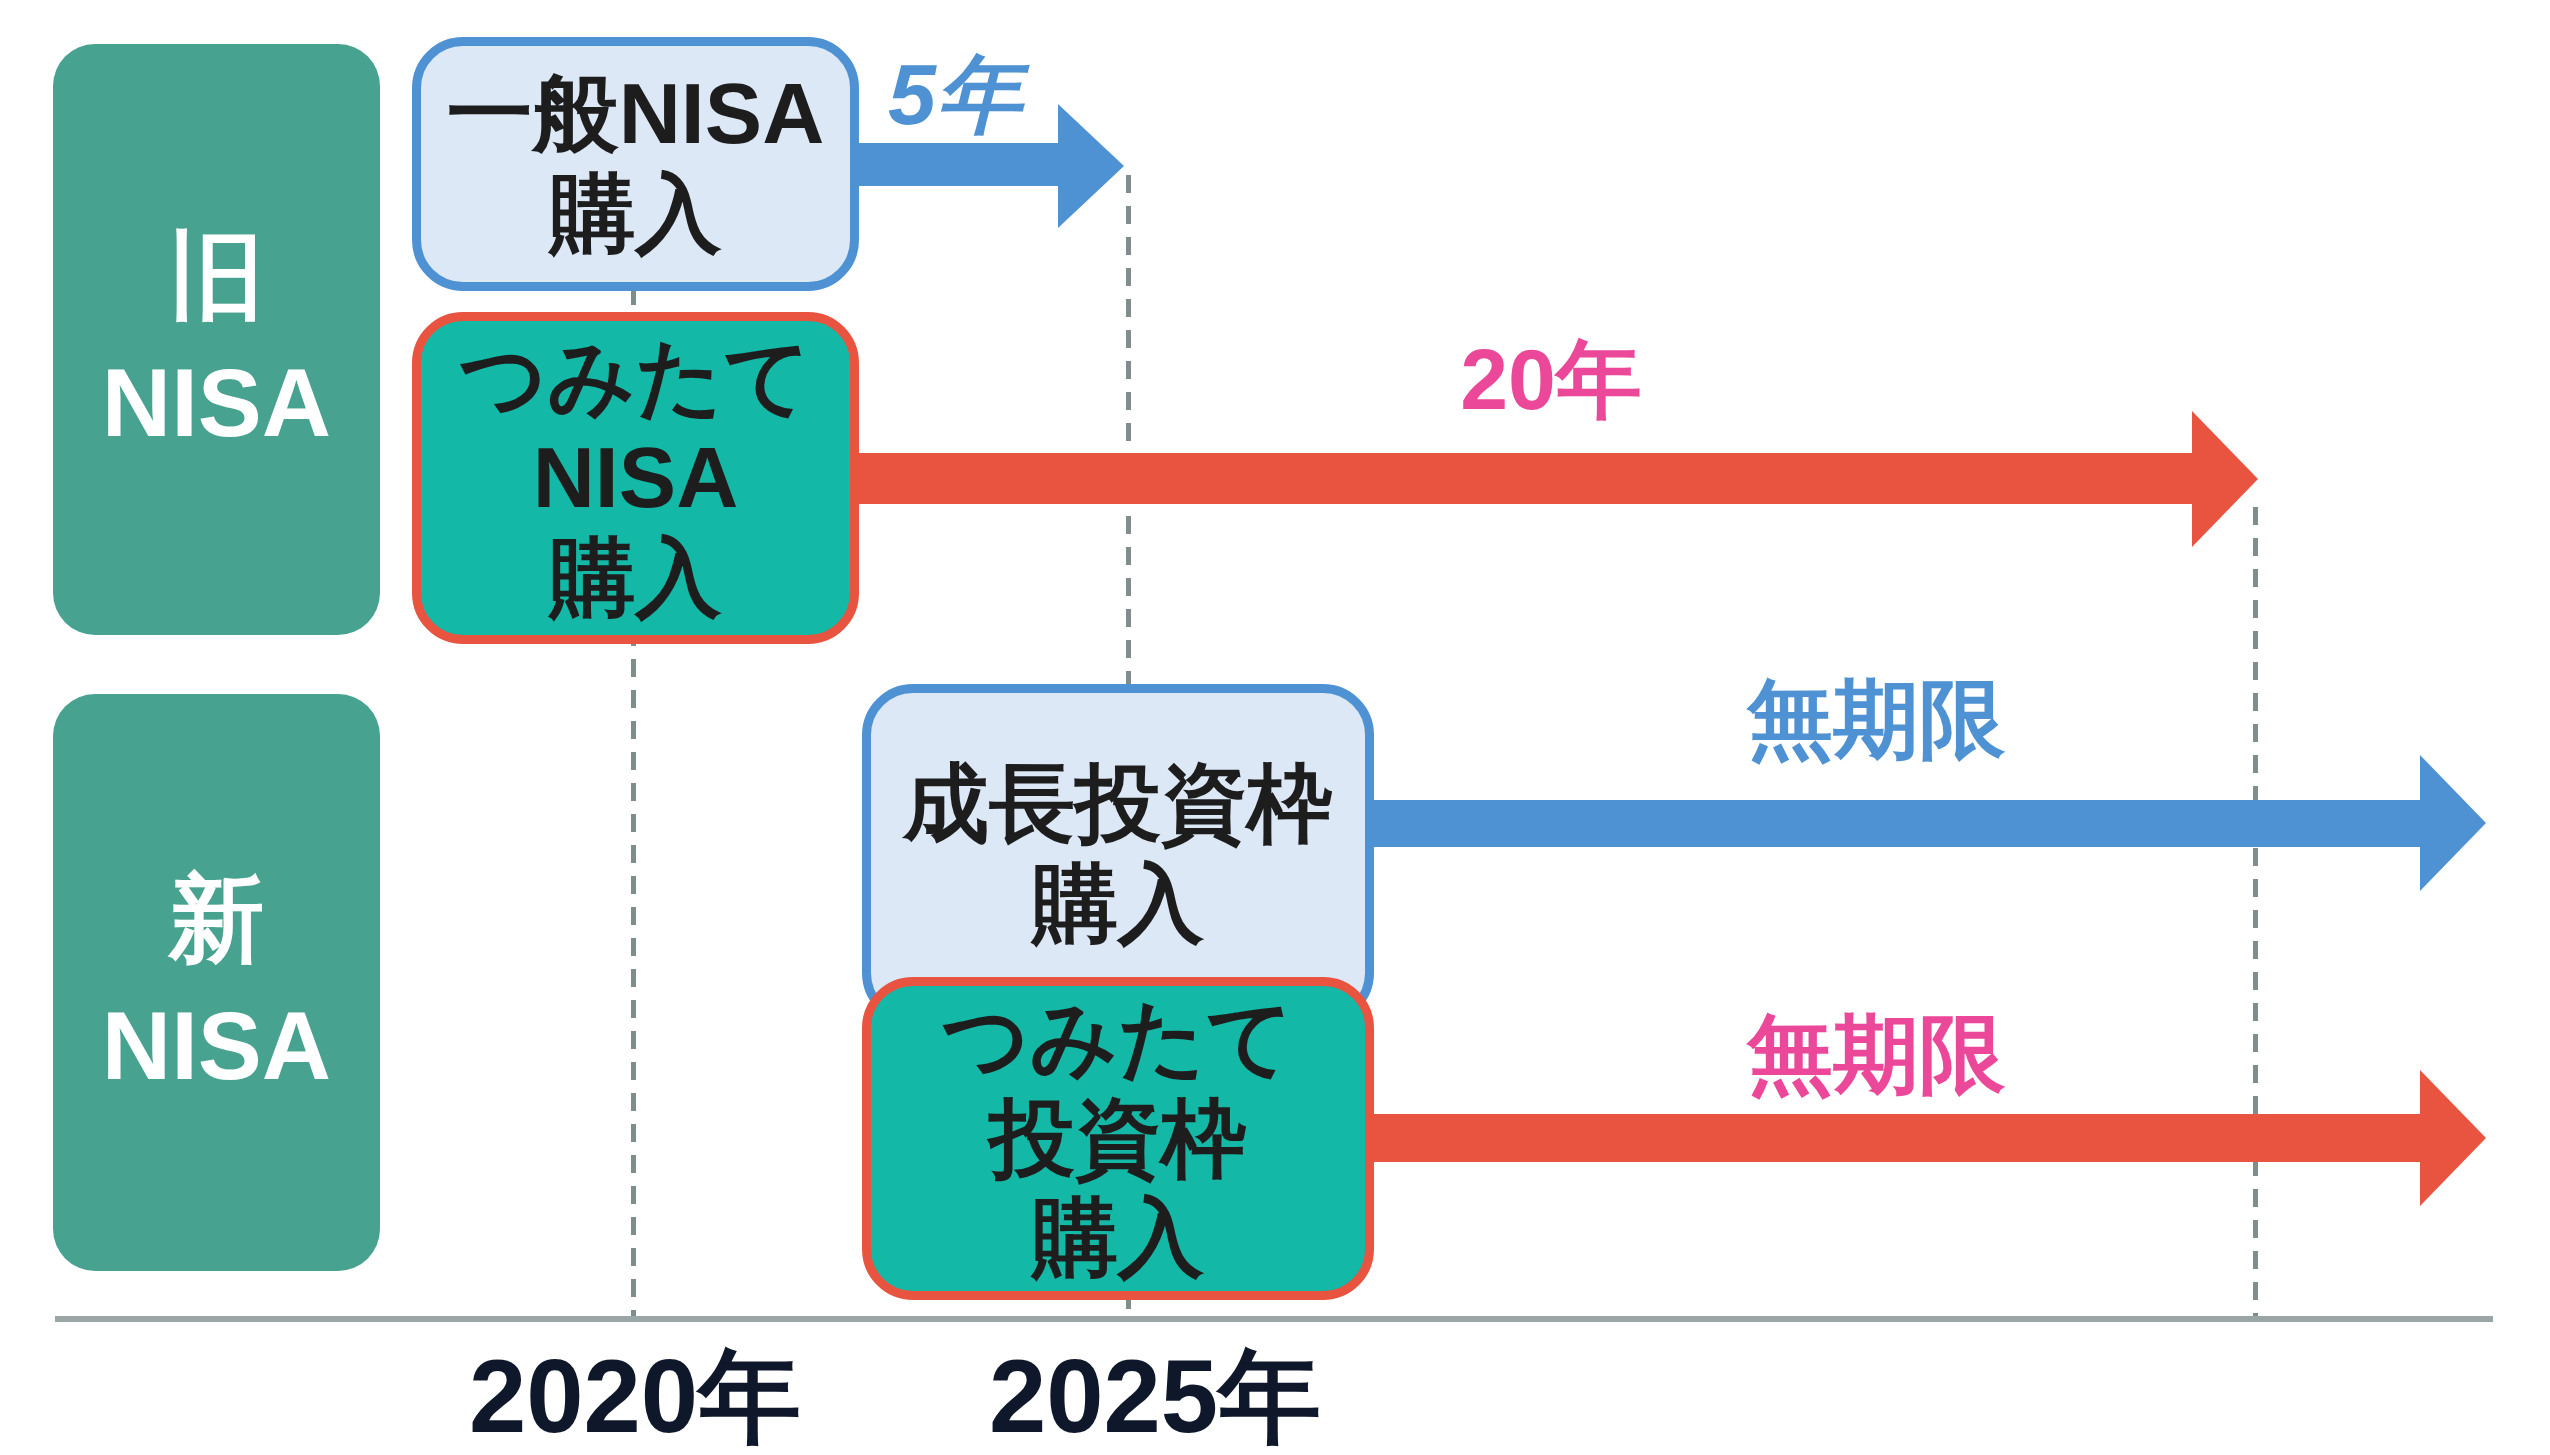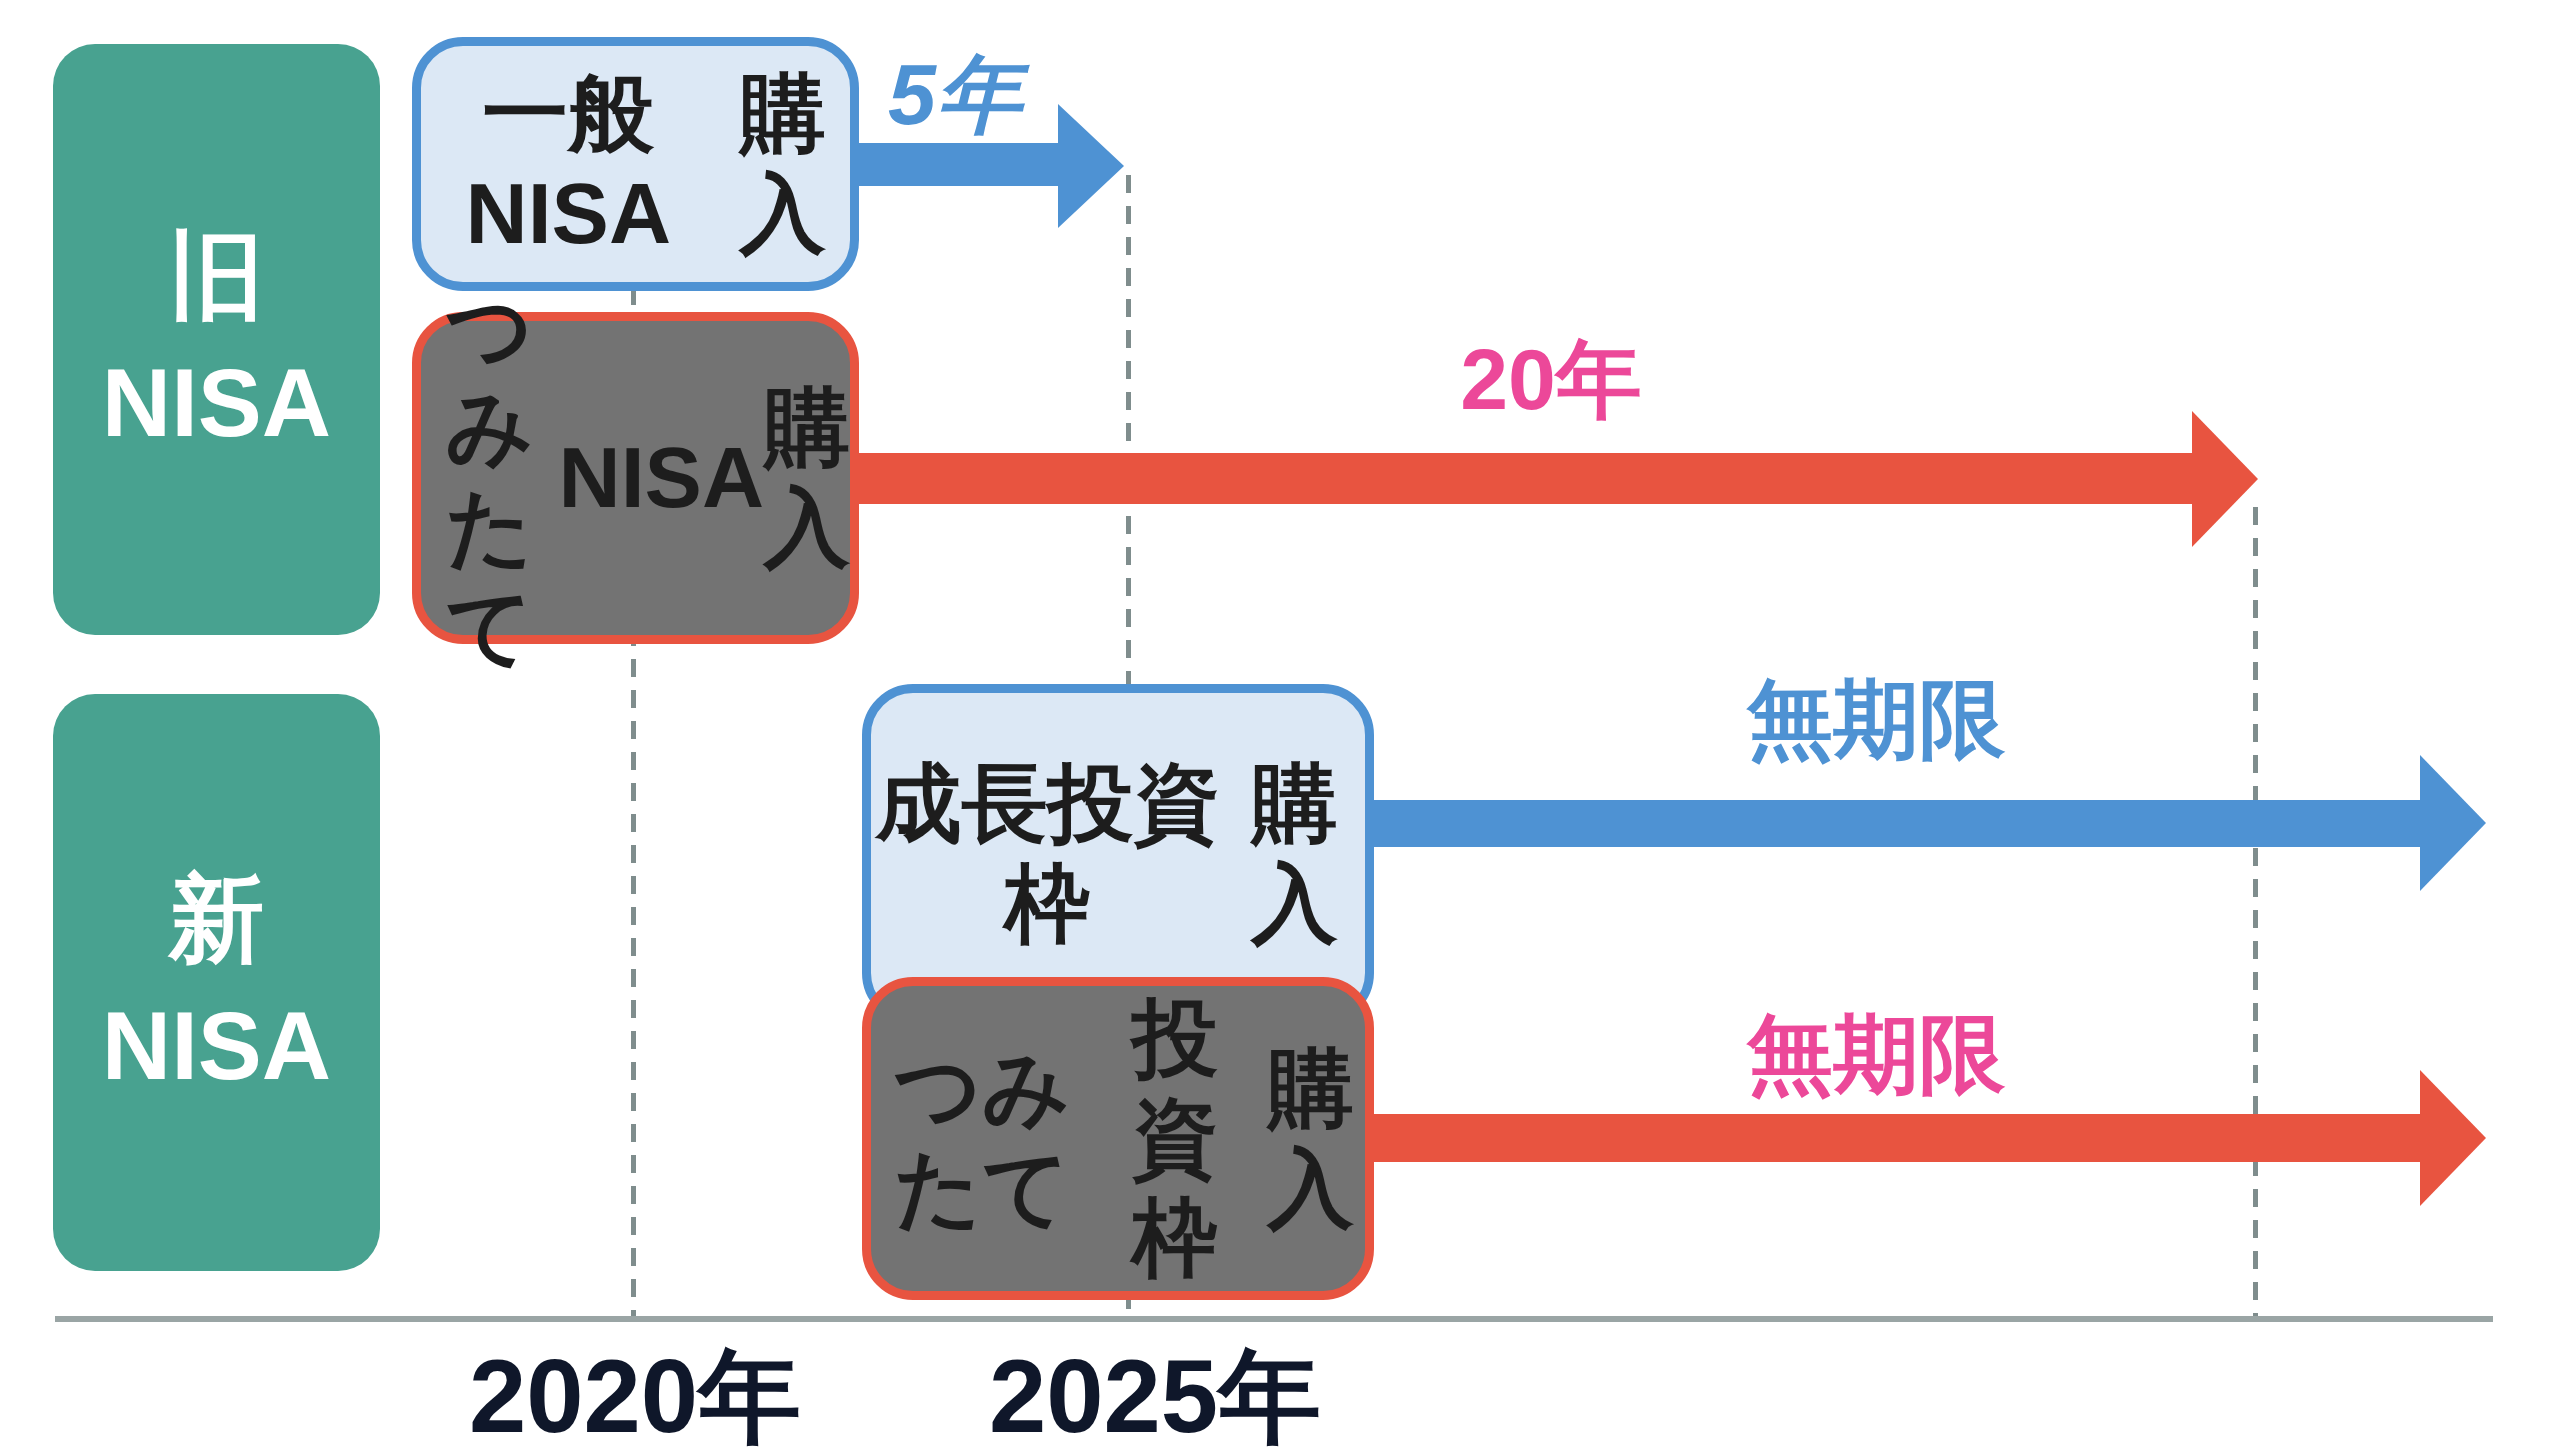--- a/index.html
+++ b/index.html
@@ -13,26 +13,26 @@
     border-radius:42px;display:flex;flex-direction:column;align-items:center;
     justify-content:center;text-align:center;font-size:96px;line-height:1.32;z-index:3;
   }
   .group-label .ln{display:block;}
   #group-old{top:44px;height:591px;}
   #group-new{top:694px;height:577px;}
 
   
   .node{
     position:absolute;box-sizing:border-box;border:9.2px solid;border-radius:51px;
-    display:flex;flex-direction:row;align-items:center;justify-content:center;
+    display:flex;flex-direction:column;align-items:center;justify-content:center;
     text-align:center;color:#1d1d1d;font-size:86px;line-height:1.16;z-index:3;
   }
   .node .ln{display:block;}
   .node.blue{background:#dce8f5;border-color:#4e92d3;}
-  .node.red{background:#737373;border-color:#e85440;}
+  .node.red{background:#14b8a6;border-color:#e85440;}
   #node-ippan{left:412px;top:37px;width:447px;height:254px;}
   #node-tsumitate-nisa{left:412px;top:312px;width:447px;height:332px;}
   #node-seicho{left:862px;top:684px;width:512px;height:340px;}
   #node-tsumitate-waku{left:862px;top:977px;width:512px;height:323px;}
 
   
   .vdash{
     position:absolute;width:4.6px;z-index:1;
     background:repeating-linear-gradient(to bottom,#7f8d8d 0px,#7f8d8d 18.4px,transparent 18.4px,transparent 31px);
   }

